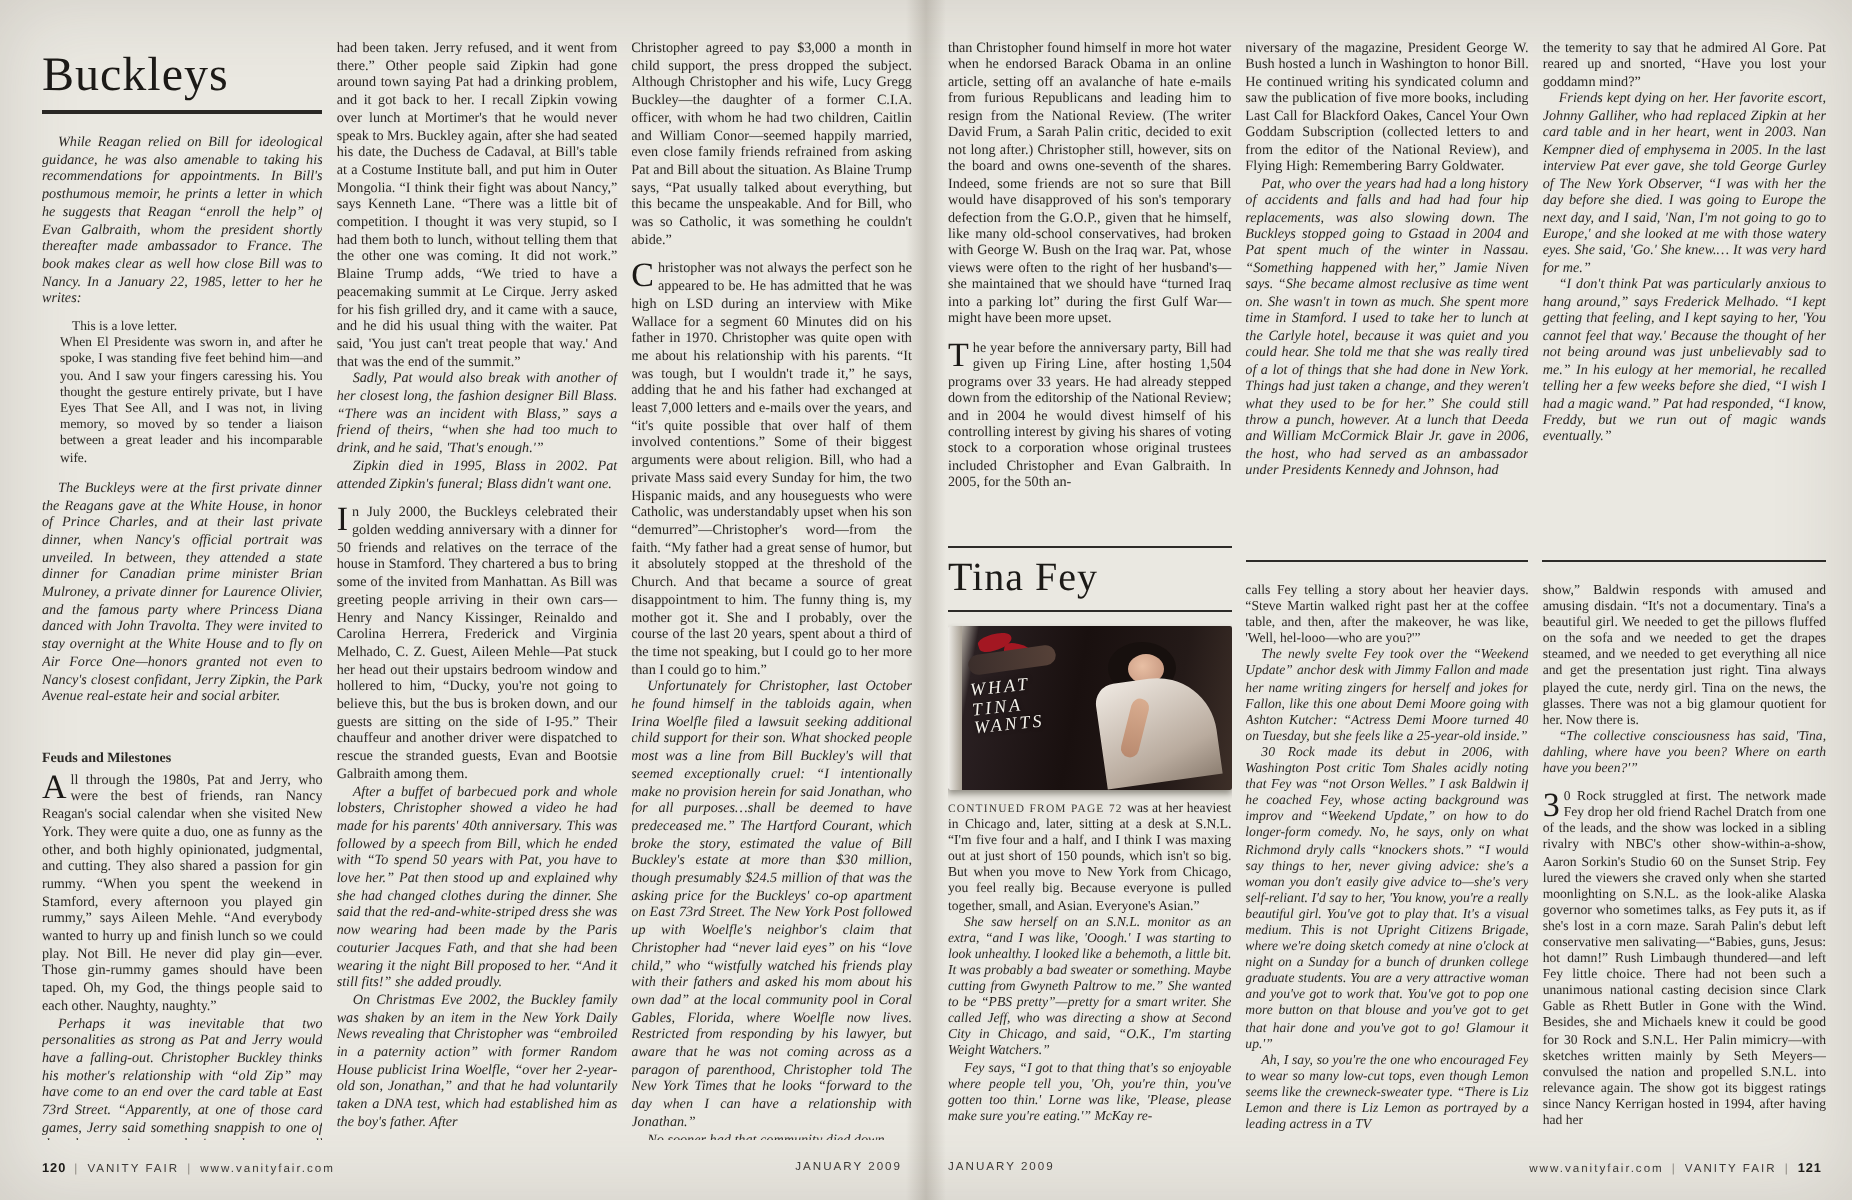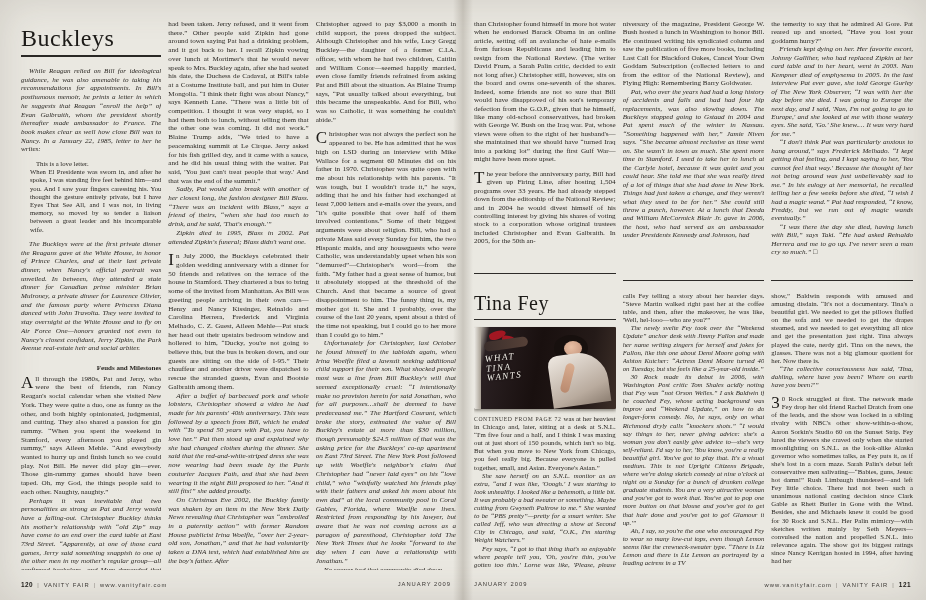--- a/index.html
+++ b/index.html
@@ -14,29 +14,29 @@
     font-family:"Liberation Serif",serif;}
   .art-head{margin:6px 0 10px;}
   .art-title{font-family:"Liberation Serif",serif;font-size:24px;letter-spacing:.5px;color:#1c1a17;line-height:24px;}
   .headrule{height:2px;background:#2a2825;margin-top:5px;}
   .para{margin:0;font-size:7.1px;line-height:8.7px;text-align:justify;color:#2a2723;}
   .ind{text-indent:8px;font-style:italic;}
   .sp{margin-top:6px;}
   .letter{font-size:6.7px;line-height:8.2px;padding-left:9px;}
   .letter-first{margin-top:6px;text-indent:6px;}
   .letter-last{margin-bottom:6px;}
-  .subhead{text-indent:0;text-align:right;font-weight:bold;font-size:7px;margin:11px 0 2px;}
+  .subhead{text-indent:0;text-align:left;font-weight:bold;font-size:7px;margin:22px 0 2px;}
   .dc{float:left;font-size:17px;line-height:15px;padding:0 2px 0 0;color:#1c1a17;}
   .lead{font-size:5.7px;letter-spacing:.6px;color:#3a3733;}
   .sec-top{height:250px;overflow:hidden;}
   .sec-top .para{line-height:8.45px;}
   .thinrule{height:1px;background:#2d2b28;}
   .secrule{margin:10px 0 11px;}
   .tina-head{margin:3px 0 0;}
-  .tina-title{font-size:20px;margin:17px 0 4px;}
+  .tina-title{font-size:20px;margin:3px 0 4px;}
   .tina-text{flex:1;min-height:0;overflow:hidden;}
   .tina-text .para{font-size:6.8px;line-height:8.1px;}
   
   .photo{position:relative;height:82px;margin:7px 0 6px;overflow:hidden;border-radius:1px;
     background:linear-gradient(100deg,#cfcac2 0%,#b9b3a9 4%,#2a2022 10%,#19100f 45%,#241a18 78%,#3d2f28 100%);
     box-shadow:0 2px 3px rgba(40,35,25,.45);}
   .photo .page-edge{position:absolute;left:0;top:0;bottom:0;width:7px;
     background:linear-gradient(90deg,#efede8,#a79f93);}
   .photo .shoe1,.photo .shoe2{position:absolute;background:#a31722;border-radius:40% 60% 55% 45%;}
   .photo .shoe1{left:15px;top:4px;width:17px;height:8px;transform:rotate(-18deg);}
@@ -160,24 +160,23 @@
         <div class="tina-text">
             <p class="para ">calls Fey telling a story about her heavier days. “Steve Martin walked right past her at the coffee table, and then, after the makeover, he was like, 'Well, hel-looo—who are you?'”</p>
             <p class="para ind">The newly svelte Fey took over the “Weekend Update” anchor desk with Jimmy Fallon and made her name writing zingers for herself and jokes for Fallon, like this one about Demi Moore going with Ashton Kutcher: “Actress Demi Moore turned 40 on Tuesday, but she feels like a 25-year-old inside.”</p>
             <p class="para ind">30 Rock made its debut in 2006, with Washington Post critic Tom Shales acidly noting that Fey was “not Orson Welles.” I ask Baldwin if he coached Fey, whose acting background was improv and “Weekend Update,” on how to do longer-form comedy. No, he says, only on what Richmond dryly calls “knockers shots.” “I would say things to her, never giving advice: she's a woman you don't easily give advice to—she's very self-reliant. I'd say to her, 'You know, you're a really beautiful girl. You've got to play that. It's a visual medium. This is not Upright Citizens Brigade, where we're doing sketch comedy at nine o'clock at night on a Sunday for a bunch of drunken college graduate students. You are a very attractive woman and you've got to work that. You've got to pop one more button on that blouse and you've got to get that hair done and you've got to go! Glamour it up.'”</p>
             <p class="para ind">Ah, I say, so you're the one who encouraged Fey to wear so many low-cut tops, even though Lemon seems like the crewneck-sweater type. “There is Liz Lemon and there is Liz Lemon as portrayed by a leading actress in a TV</p>
           </div>
       </div>
 
       <div class="col">
         <div class="sec-top">
-            <p class="para ">the temerity to say that he admired Al Gore. Pat reared up and snorted, “Have you lost your goddamn hurry?”</p>
+            <p class="para ">the temerity to say that he admired Al Gore. Pat reared up and snorted, “Have you lost your goddamn mind?”</p>
             <p class="para ind">Friends kept dying on her. Her favorite escort, Johnny Galliher, who had replaced Zipkin at her card table and in her heart, went in 2003. Nan Kempner died of emphysema in 2005. In the last interview Pat ever gave, she told George Gurley of The New York Observer, “I was with her the day before she died. I was going to Europe the next day, and I said, 'Nan, I'm not going to go to Europe,' and she looked at me with those watery eyes. She said, 'Go.' She knew.… It was very hard for me.”</p>
             <p class="para ind">“I don't think Pat was particularly anxious to hang around,” says Frederick Melhado. “I kept getting that feeling, and I kept saying to her, 'You cannot feel that way.' Because the thought of her not being around was just unbelievably sad to me.” In his eulogy at her memorial, he recalled telling her a few weeks before she died, “I wish I had a magic wand.” Pat had responded, “I know, Freddy, but we run out of magic wands eventually.”</p>
-            <p class="para ind">“I was there the day she died, having lunch with Bill,” says Taki. “He had asked Reinaldo Herrera and me to go up. I've never seen a man cry so much.” □</p>
           </div>
         <div class="thinrule secrule"></div>
         <div class="tina-text">
             <p class="para ">show,” Baldwin responds with amused and amusing disdain. “It's not a documentary. Tina's a beautiful girl. We needed to get the pillows fluffed on the sofa and we needed to get the drapes steamed, and we needed to get everything all nice and get the presentation just right. Tina always played the cute, nerdy girl. Tina on the news, the glasses. There was not a big glamour quotient for her. Now there is.</p>
             <p class="para ind">“The collective consciousness has said, 'Tina, dahling, where have you been? Where on earth have you been?'”</p>
             <p class="para drop sp"><span class="dc">3</span>0 Rock struggled at first. The network made Fey drop her old friend Rachel Dratch from one of the leads, and the show was locked in a sibling rivalry with NBC's other show-within-a-show, Aaron Sorkin's Studio 60 on the Sunset Strip. Fey lured the viewers she craved only when she started moonlighting on S.N.L. as the look-alike Alaska governor who sometimes talks, as Fey puts it, as if she's lost in a corn maze. Sarah Palin's debut left conservative men salivating—“Babies, guns, Jesus: hot damn!” Rush Limbaugh thundered—and left Fey little choice. There had not been such a unanimous national casting decision since Clark Gable as Rhett Butler in Gone with the Wind. Besides, she and Michaels knew it could be good for 30 Rock and S.N.L. Her Palin mimicry—with sketches written mainly by Seth Meyers—convulsed the nation and propelled S.N.L. into relevance again. The show got its biggest ratings since Nancy Kerrigan hosted in 1994, after having had her</p>
           </div>
       </div>
 
     </div>

